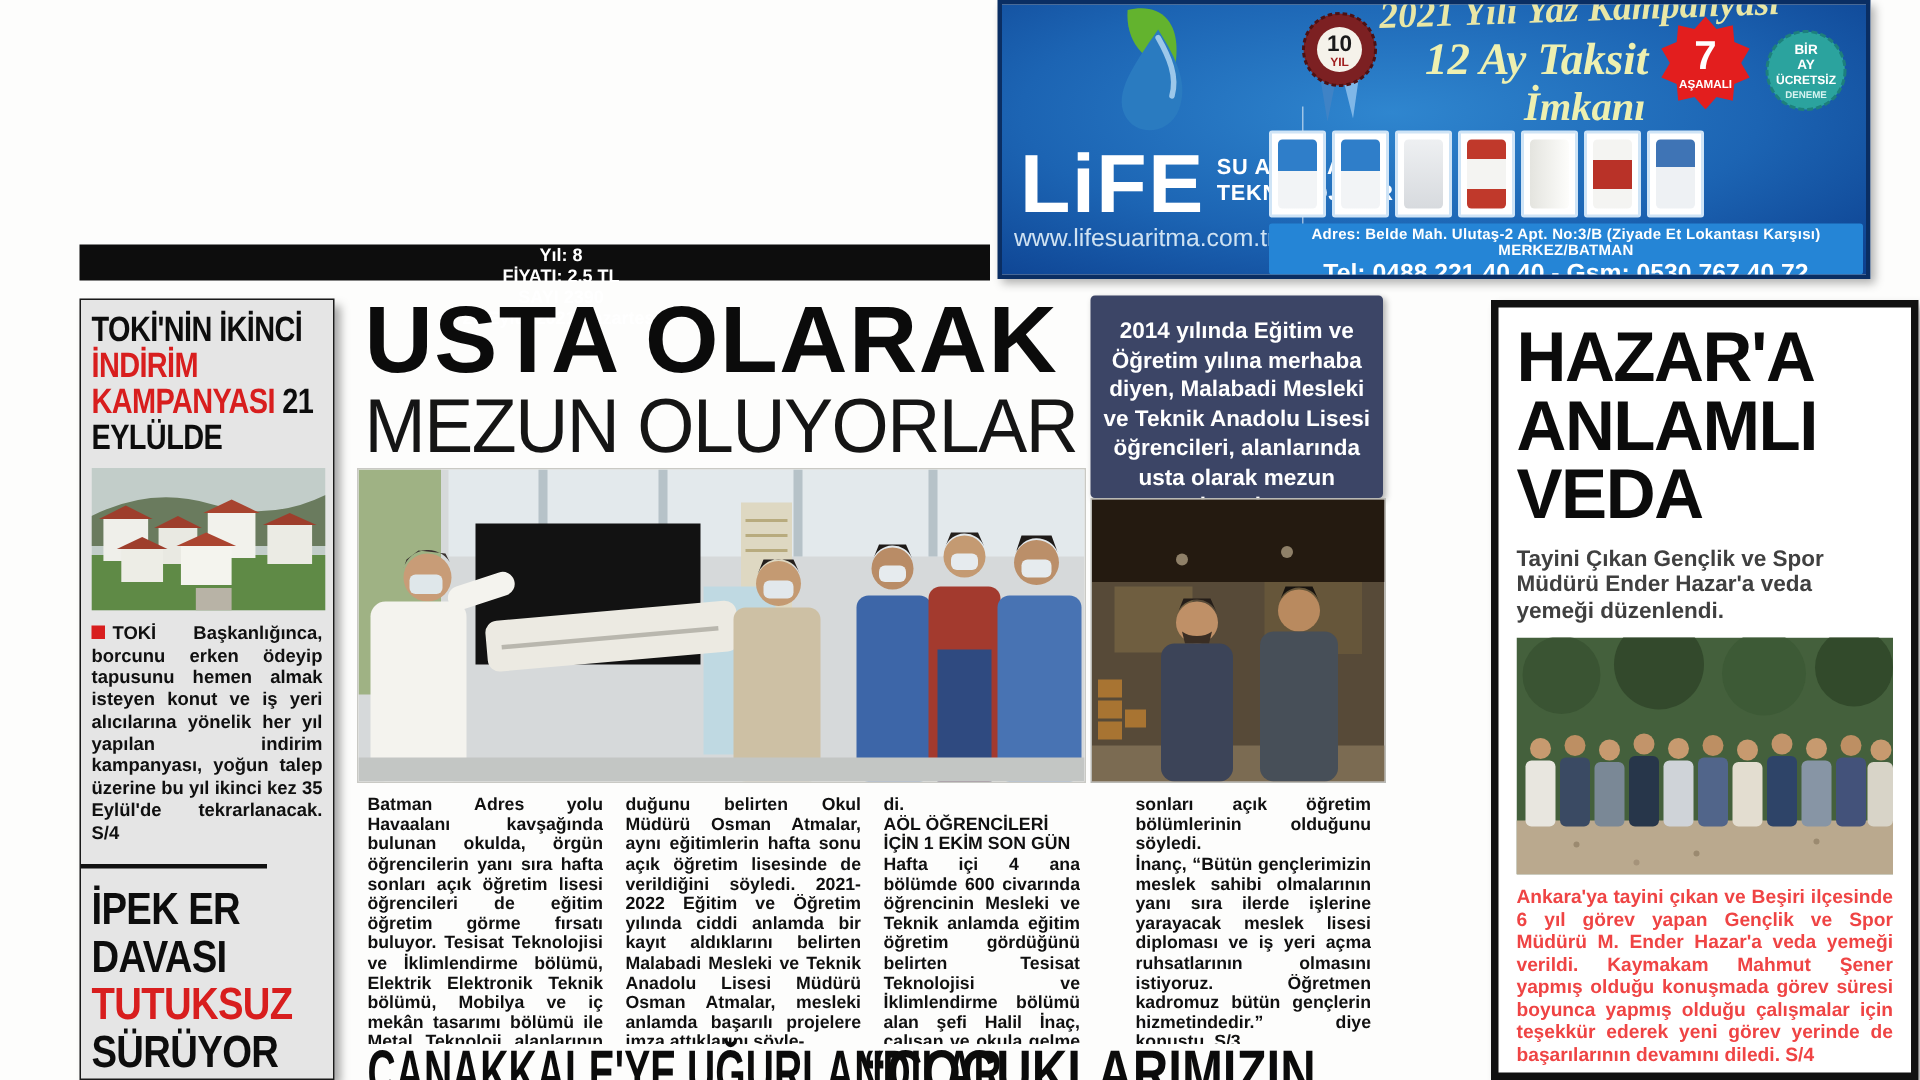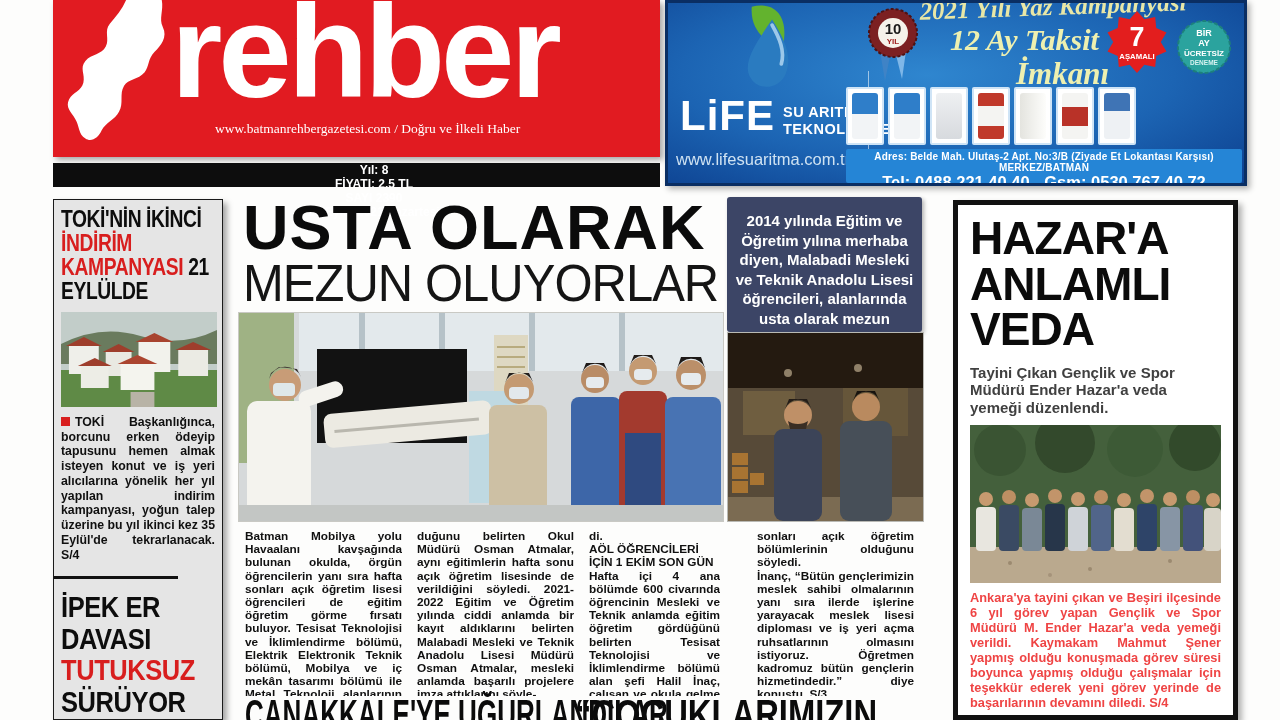--- a/index.html
+++ b/index.html
@@ -18,31 +18,31 @@
   .infobar{left:53px;top:163px;width:607px;height:24px;background:#0d0d0d;color:#fff;
            display:flex;align-items:center;justify-content:space-between;
            padding:0 50px 0 85px;box-sizing:border-box;font-size:12px;font-weight:700;flex-direction:column;}
 
   
   .ad{left:665px;top:0;width:582px;height:186px;border:3px solid #0a2e63;box-sizing:border-box;
       background:radial-gradient(ellipse at 45% 40%, #2f86cf 0%, #1c64b3 55%, #0c3f8e 100%);
       overflow:hidden;box-shadow:3px 3px 6px rgba(0,0,0,.3);}
   .ad-logo{position:absolute;left:52px;top:0px;width:82px;height:96px;}
   .ad-brand{position:absolute;left:12px;top:92px;display:flex;gap:8px;color:#fff;}
-  .ad-brand-name{font-size:42px;font-weight:700;line-height:1;letter-spacing:1px;}
+  .ad-brand-name{font-size:55px;font-weight:700;line-height:1;letter-spacing:1px;}
   .ad-brand-sub{margin-top:9px;font-size:14.5px;font-weight:700;line-height:1.15;letter-spacing:.5px;}
   .ad-site{position:absolute;left:8px;top:147px;font-size:16.5px;color:#cfe2f2;}
   .ad-divider{position:absolute;left:200px;top:68px;width:1px;height:80px;background:rgba(255,255,255,.55);}
   .ad-script{position:absolute;left:195px;top:-10px;width:380px;text-align:center;
              font-family:"Liberation Serif",serif;font-style:italic;font-weight:700;
              font-size:25px;color:#e9e7a6;transform:rotate(-2deg);}
   .ad-taksit{position:absolute;left:282px;top:20px;font-family:"Liberation Serif",serif;
              font-style:italic;font-weight:700;font-size:30px;color:#eef0b0;}
   .ad-imkani{position:absolute;left:348px;top:53px;font-family:"Liberation Serif",serif;
-             font-style:italic;font-weight:700;font-size:31px;color:#eef0b0;}
+             font-style:italic;font-weight:700;font-size:27px;color:#eef0b0;}
   .ad-medal{position:absolute;left:196px;top:4px;width:58px;height:76px;}
   .ad-star7{position:absolute;left:438px;top:8px;width:62px;height:62px;}
   .ad-free{position:absolute;left:508px;top:16px;width:56px;height:56px;}
   .products{position:absolute;left:178px;top:84px;display:flex;gap:4px;}
   .product{position:relative;width:38px;height:58px;background:#fff;border:2px solid #cfe4f6;
            border-radius:2px;box-sizing:border-box;}
   .product::after{content:"";position:absolute;left:4px;right:4px;top:4px;bottom:4px;border-radius:3px;}
   .product:nth-child(1)::after,.product:nth-child(2)::after{background:linear-gradient(#2f7ec9 45%,#f2f4f6 45%);}
   .product:nth-child(3)::after{background:linear-gradient(#eef0f2,#d7dade);}
   .product:nth-child(4)::after{background:linear-gradient(#c0392b 28%,#f4f4f2 28%,#f4f4f2 72%,#c0392b 72%);}
@@ -84,41 +84,34 @@
   .col2{left:417px;width:157px;}
   .col3{left:589px;width:131px;}
   .col4{left:757px;width:157px;}
   .col-sub{font-weight:800;}
   .bottom-h{top:694px;font-size:42px;font-weight:800;line-height:1;color:#0b0b0b;
             white-space:nowrap;transform-origin:left top;}
   .bh-left{left:245px;transform:scaleX(.62);}
   .bh-right{left:575px;transform:scaleX(.78);}
 
   
-  .hazar-box{left:953px;top:200px;width:285px;height:520px;background:#fff;border:5px solid #111;
+  .hazar-box{left:994px;top:200px;width:285px;height:520px;background:#fff;border:5px solid #111;
              box-sizing:border-box;padding:10px 12px;overflow:hidden;box-shadow:4px 4px 6px rgba(0,0,0,.3);}
   .hazar-line{font-size:47px;font-weight:800;line-height:.97;letter-spacing:-1px;color:#0b0b0b;
               transform:scaleX(.98);transform-origin:left;}
   .hazar-sub{margin-top:12px;font-size:15px;font-weight:700;line-height:1.18;color:#404040;}
   .hazar-photo{display:block;margin-top:8px;width:251px;height:158px;}
   .hazar-body{margin-top:7px;font-size:12.8px;font-weight:600;line-height:1.18;text-align:justify;color:#ef4444;}
   .hazar-divider{margin-top:9px;width:150px;height:3px;background:#111;}
 </style>
 </head>
 <body>
 
 <div class="page">
 
-  <div class="abs masthead">
-    <svg class="batman-shape" viewBox="0 0 110 145" preserveAspectRatio="none">
-      <path fill="#ffffff" d="M62,0 L97,0 C99,10 94,18 98,26 C103,36 96,44 90,50 C83,57 85,64 80,70 C74,77 64,76 60,83 C55,91 60,100 55,108 C51,116 42,118 38,126 C35,133 28,138 22,134 C15,130 16,121 12,115 C8,108 2,104 6,96 C10,89 18,88 20,80 C22,72 16,66 22,59 C28,52 38,53 42,45 C46,38 40,30 46,23 C52,16 58,9 62,0 Z"></path>
-    </svg>
-    <div class="wordmark">rehber</div>
-    <div class="tagline">www.batmanrehbergazetesi.com / Doğru ve İlkeli Haber</div>
-  </div>
 
   <div class="abs infobar">
     <span>Yıl: 8</span>
     <span>FİYATI: 2.5 TL</span>
     <span>SAYI 2390</span>
     <span>20 Eylül 2021 Pazartesi</span>
   </div>
 
   <div class="abs ad">
     <svg class="ad-logo" viewBox="0 0 80 104">
@@ -282,21 +275,21 @@
     <circle cx="70" cy="82" r="14" fill="#bf9067"></circle>
     <path d="M57,76 A14 14 0 0 1 83,75 L79,66 61,66 Z" fill="#241d18"></path>
     <path d="M60,88 A14 10 0 0 0 80,88 L78,96 62,96 Z" fill="#3a2e24"></path>
     <rect x="46" y="96" width="48" height="92" rx="9" fill="#3c4458"></rect>
     <circle cx="138" cy="74" r="14" fill="#b98a5f"></circle>
     <path d="M125,68 A14 14 0 0 1 151,67 L147,58 129,58 Z" fill="#17130f"></path>
     <rect x="112" y="88" width="52" height="100" rx="9" fill="#474f58"></rect>
   </svg>
 
   <div class="abs news-col col1">
-    <b>Batman Mobilya</b><span> yolu Havaalanı kavşağında bulunan okulda, örgün öğrencilerin yanı sıra hafta sonları açık öğretim lisesi öğrencileri de eğitim öğretim görme fırsatı buluyor. Tesisat Teknolojisi ve İklimlendirme bölümü, Elektrik Elektronik Teknik bölümü, Mobilya ve iç mekân tasarımı bölümü ile Metal Teknoloji alanlarının ol-</span>
+    <b>Batman Adres</b><span> yolu Havaalanı kavşağında bulunan okulda, örgün öğrencilerin yanı sıra hafta sonları açık öğretim lisesi öğrencileri de eğitim öğretim görme fırsatı buluyor. Tesisat Teknolojisi ve İklimlendirme bölümü, Elektrik Elektronik Teknik bölümü, Mobilya ve iç mekân tasarımı bölümü ile Metal Teknoloji alanlarının ol-</span>
   </div>
   <div class="abs news-col col2">duğunu belirten Okul Müdürü Osman Atmalar, aynı eğitimlerin hafta sonu açık öğretim lisesinde de verildiğini söyledi. 2021-2022 Eğitim ve Öğretim yılında ciddi anlamda bir kayıt aldıklarını belirten Malabadi Mesleki ve Teknik Anadolu Lisesi Müdürü Osman Atmalar, mesleki anlamda başarılı projelere imza attıklarını söyle-</div>
   <div class="abs news-col col3">
     <span>di.</span>
     <div class="col-sub">AÖL ÖĞRENCİLERİ</div>
     <div class="col-sub">İÇİN 1 EKİM SON GÜN</div>
     <span>Hafta içi 4 ana bölümde 600 civarında öğrencinin Mesleki ve Teknik anlamda eğitim öğretim gördüğünü belirten Tesisat Teknolojisi ve İklimlendirme bölümü alan şefi Halil İnaç, çalışan ve okula gelme imkânı olmayan öğrenciler için hafta</span>
   </div>
   <div class="abs news-col col4">
     <div>sonları açık öğretim bölümlerinin olduğunu söyledi.</div>

